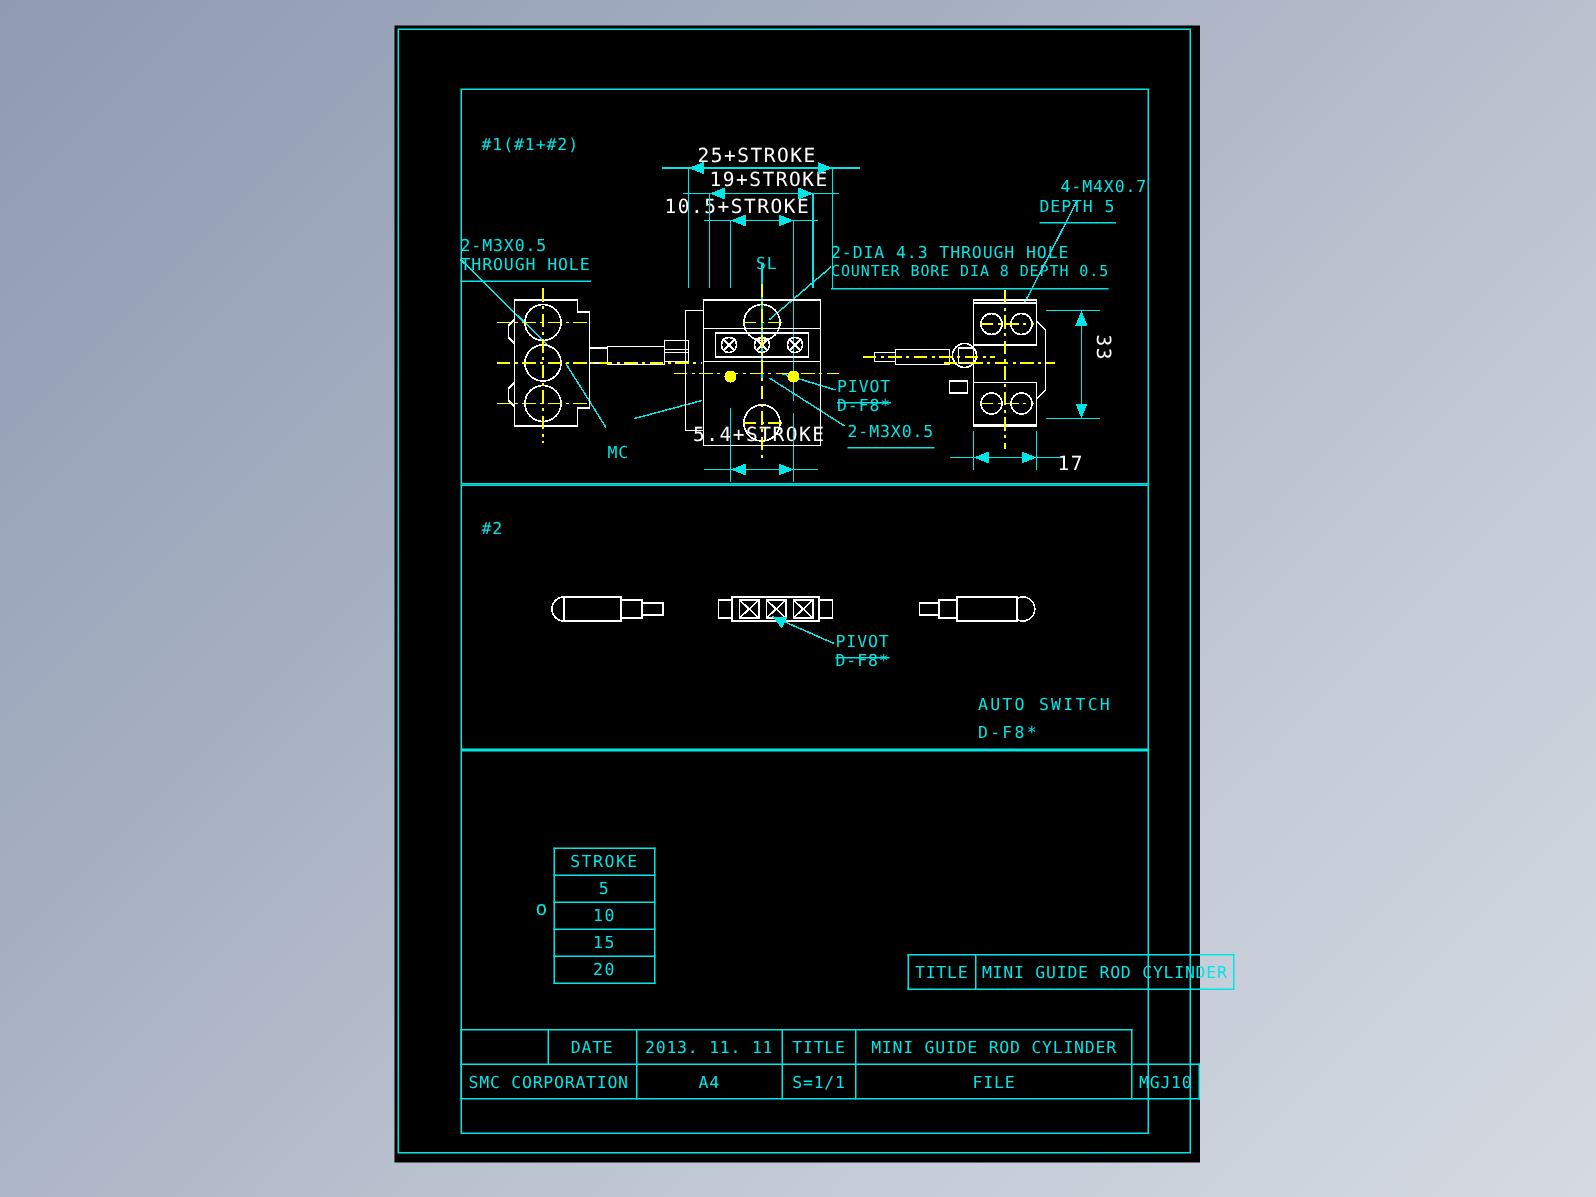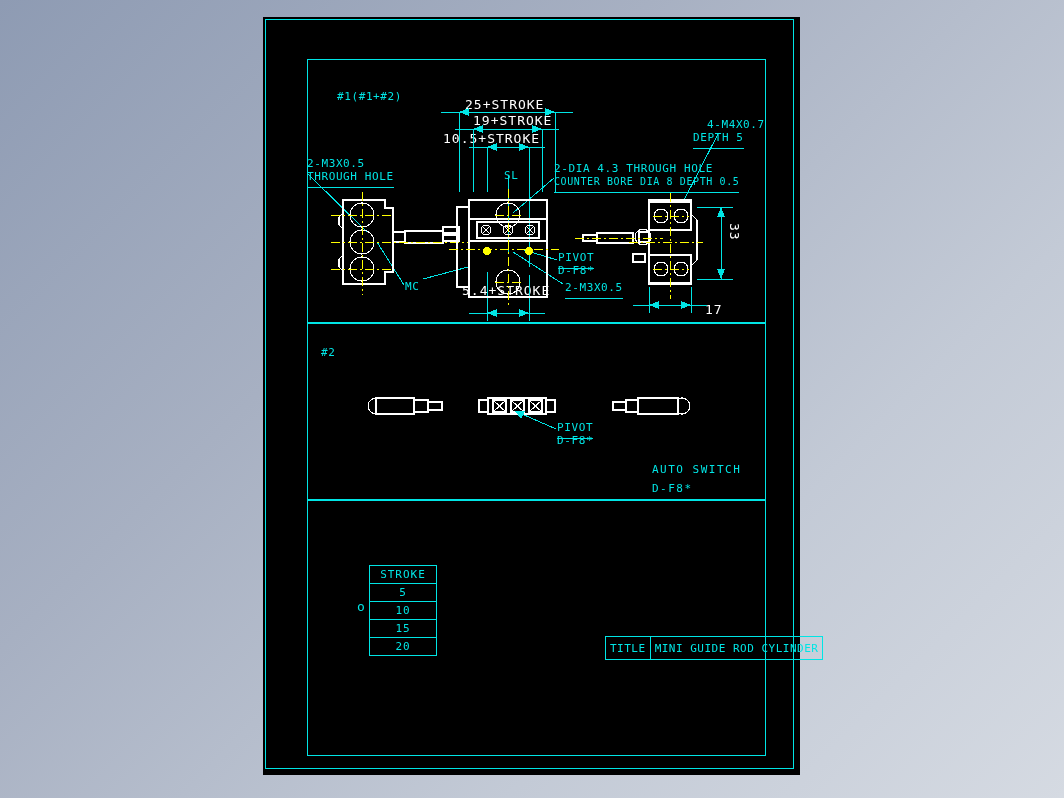--- a/index.html
+++ b/index.html
@@ -58,42 +58,42 @@
 </head>
 <body>
 
 <div id="root">
 
   <div class="sheet">
     <div class="frame-outer"></div>
 
     <div class="panel p1"></div>
 
-    <div class="lbl" style="left:58px;top:74px;margin-left:16px;">#1(#1+#2)</div>
+    <div class="lbl" style="left:58px;top:74px;">#1(#1+#2)</div>
 
     <div class="lbl w" style="left:202px;top:82px;">25+STROKE</div>
     <div class="lbl w" style="left:210px;top:98px;">19+STROKE</div>
     <div class="lbl w" style="left:180px;top:116px;">10.5+STROKE</div>
     <div class="lbl w" style="left:199px;top:268px;">5.4+STROKE</div>
 
     <div class="lbl" style="left:44px;top:141px;">2-M3X0.5</div>
     <div class="lbl u" style="left:44px;top:154px;">THROUGH HOLE</div>
 
     <div class="lbl" style="left:291px;top:146px;">2-DIA 4.3 THROUGH HOLE</div>
     <div class="lbl u" style="left:291px;top:159px;font-size:10px;">COUNTER BORE DIA 8 DEPTH 0.5</div>
 
     <div class="lbl" style="left:444px;top:102px;">4-M4X0.7</div>
     <div class="lbl u" style="left:430px;top:115px;">DEPTH 5</div>
 
     <div class="lbl u" style="left:295px;top:235px;">PIVOT</div>
     <div class="lbl" style="left:295px;top:248px;">D-F8*</div>
 
     <div class="lbl u" style="left:302px;top:265px;">2-M3X0.5</div>
 
-    <div class="lbl" style="left:142px;top:264px;">MC</div>
+    <div class="lbl" style="left:142px;top:279px;">MC</div>
     <div class="lbl" style="left:241px;top:153px;">SL</div>
 
     <div class="lbl w" style="left:465px;top:206px;writing-mode:vertical-rl;letter-spacing:1px;">33</div>
     <div class="lbl w" style="left:442px;top:255px;margin-top:32px;">17</div>
 
     <svg class="sv" width="537" height="758">
       <g stroke="#00e5e5" stroke-width="1" fill="none">
 
         <line x1="196" y1="95" x2="196" y2="175"></line>
         <line x1="210" y1="112" x2="210" y2="175"></line>
@@ -288,15 +288,33 @@
 
     <table class="tblk" style="left:342px;top:619px;">
       <tbody>
           <tr>
         <td style="width:40px;">TITLE</td>
         <td class="small" style="width:110px;">MINI GUIDE ROD CYLINDER</td>
       </tr>
     </tbody>
       </table>
 
+    <table class="tblk" style="left:44px;top:669px;">
+      <tbody>
+          <tr>
+        <td style="width:50px;"></td>
+        <td style="width:50px;">DATE</td>
+        <td style="width:94px;">2013. 11. 11</td>
+        <td style="width:48px;">TITLE</td>
+        <td style="width:197px;">MINI GUIDE ROD CYLINDER</td>
+      </tr>
+      <tr>
+        <td colspan="2">SMC CORPORATION</td>
+        <td style="width:26px;">A4</td>
+        <td>S=1/1</td>
+        <td>FILE</td>
+        <td>MGJ10</td>
+      </tr>
+    </tbody>
+      </table>
 
   </div>
 </div>
 
 </body></html>

